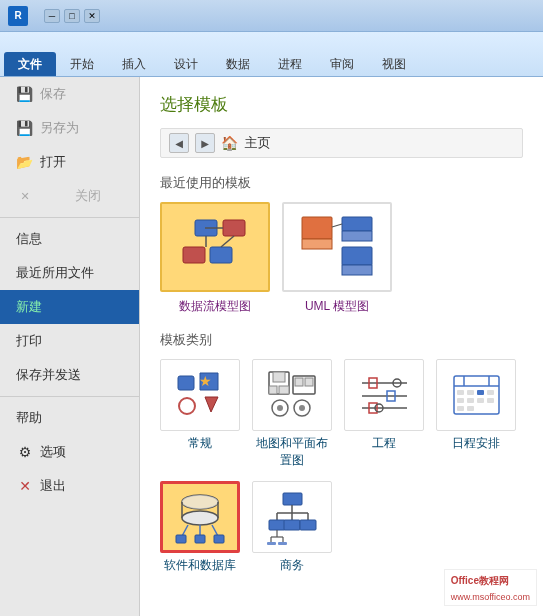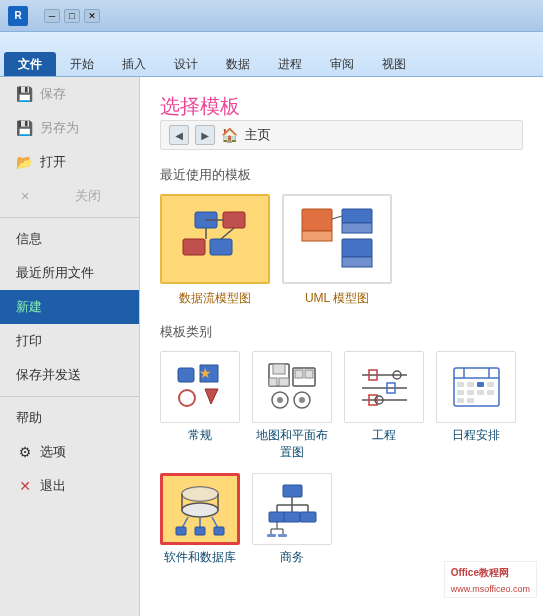--- a/index.html
+++ b/index.html
@@ -83,22 +83,23 @@
     .sidebar-item.disabled { color: #999; cursor: default; }
 
     
     .content {
       flex: 1;
       background: white;
       padding: 16px 20px;
       overflow-y: auto;
     }
     .content-title {
-      font-size: 20px;
-      color: #ec4899;
+      font-size: 17px;
+      color: #4d7c0f;
+      margin-bottom: 12px;
       font-weight: normal;
     }
     
     .content-nav {
       display: flex;
       align-items: center;
       gap: 6px;
       margin-bottom: 16px;
       background: #f5f5f5;
       border: 1px solid #ddd;
@@ -153,21 +154,21 @@
       position: relative;
       border-radius: 2px;
     }
     .template-thumb.yellow-bg {
       background: #ffd878;
       border: 2px solid #e8b840;
     }
 
     .template-label {
       font-size: 12px;
-      color: #a16207;
+      color: #701a75;
       text-align: center;
     }
 
     
     .category-grid {
       display: flex;
       gap: 12px;
       flex-wrap: wrap;
     }
     .category-item {
@@ -445,19 +446,19 @@
               <rect x="13" y="52" width="9" height="3" rx="1" fill="#7090d0"></rect>
             </svg>
           </div>
           <span class="category-label">商务</span>
         </div>
 
       </div>
     </div>
   </div>
 
-  <div style="position:absolute;bottom:18px;right:6px;background:white;border:1px solid #eee;padding:2px 6px;z-index:50;">
+  <div style="position:absolute;bottom:10px;right:6px;background:white;border:1px solid #eee;padding:2px 6px;z-index:50;">
     <span style="color:#c04040;font-size:10px;font-weight:bold;">Office教程网</span>
     <br>
     <span style="color:#c04040;font-size:9px;margin-top:14px;">www.msofficeo.com</span>
   </div>
 
 </div>
 
 </body></html>

